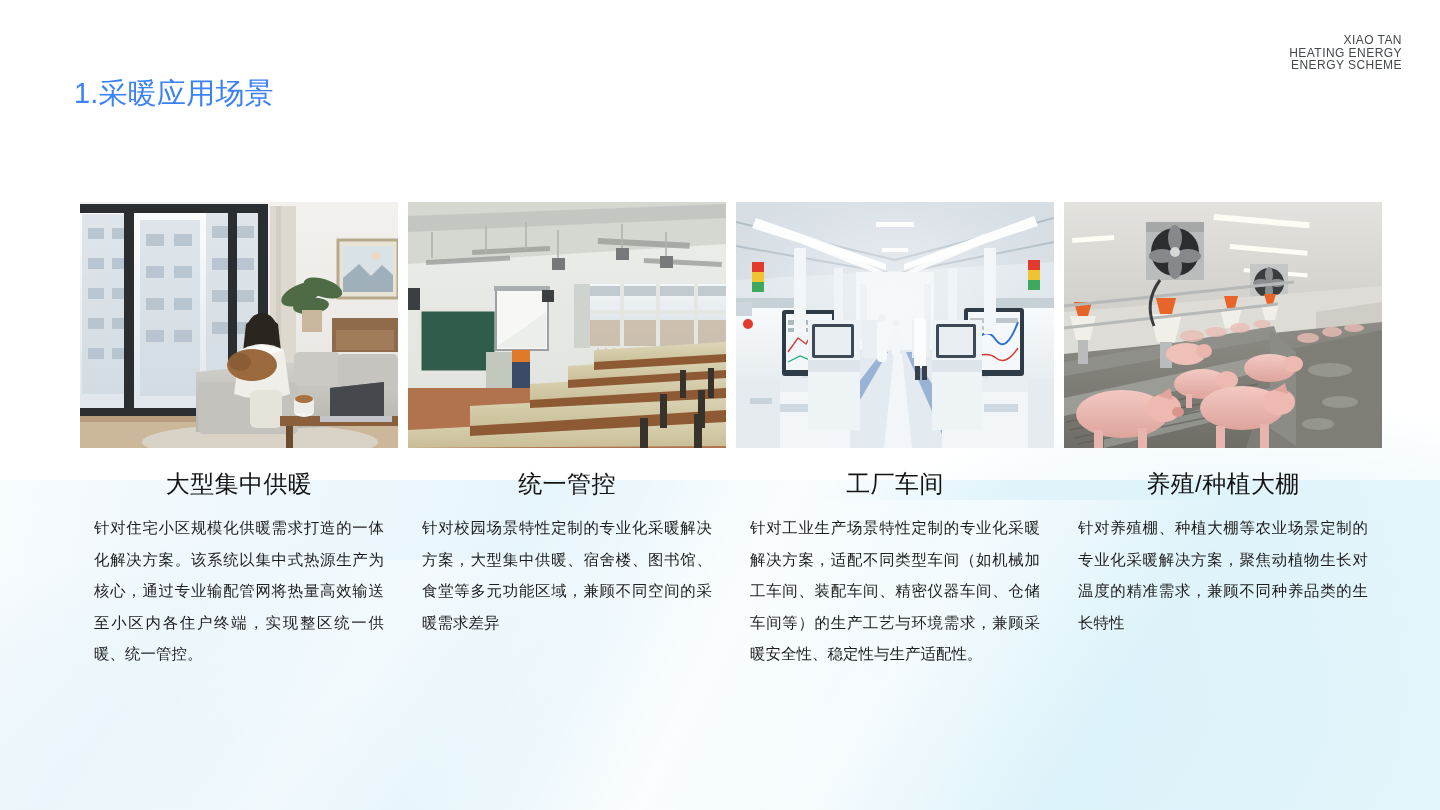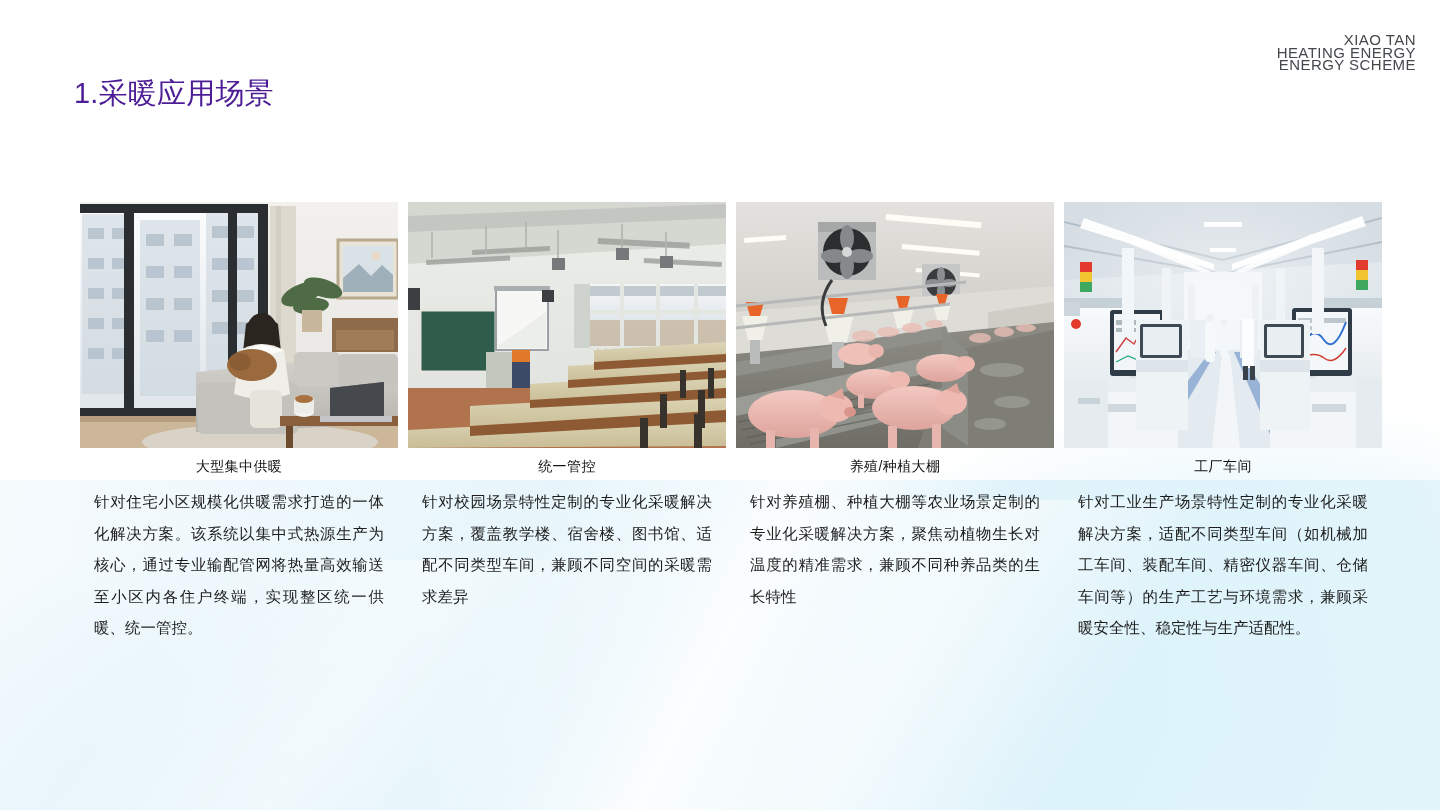--- a/index.html
+++ b/index.html
@@ -37,53 +37,53 @@
     position:absolute;left:-60px;top:560px;width:1200px;height:380px;
     background:linear-gradient(125deg, rgba(255,255,255,0) 18%, rgba(255,255,255,.5) 34%, rgba(255,255,255,0) 50%);
   }
   .bg-top-white{
     position:absolute;left:0;top:0;width:1440px;height:360px;
     background:linear-gradient(180deg,#ffffff 0%,#ffffff 72%,rgba(255,255,255,.35) 100%);
   }
 
   
   .logo{
-    position:absolute;right:24px;top:34px;text-align:right;
-    font-size:15px;line-height:12.6px;letter-spacing:.45px;
+    position:absolute;right:38px;top:34px;text-align:right;
+    font-size:12px;line-height:12.6px;letter-spacing:.45px;
     color:#44484d;font-weight:400;
   }
   .logo div{white-space:nowrap;}
 
   
   .page-title{
     position:absolute;left:74px;top:73px;
-    font-size:29px;line-height:40px;color:#4c1d95;font-weight:400;
+    font-size:29px;line-height:40px;color:#3b82f6;font-weight:400;
     letter-spacing:.2px;white-space:nowrap;
   }
 
   
   .cards{
     position:absolute;left:80px;top:202px;width:1283px;
     display:flex;gap:10px;align-items:flex-start;
   }
   .card{width:318px;display:flex;flex-direction:column;}
 
   .thumb{
     width:318px;height:246px;overflow:hidden;position:relative;
     background:#cfd4d8;
   }
   .thumb svg{display:block;width:318px;height:246px;}
 
   .card-title{
-    margin-top:4px;text-align:center;
-    font-size:14px;line-height:28px;color:#141414;font-weight:400;
+    margin-top:22px;text-align:center;
+    font-size:24px;line-height:28px;color:#141414;font-weight:400;
     letter-spacing:.4px;
   }
   .card-body{
-    margin-top:6px;padding:0 14px;
+    margin-top:14px;padding:0 14px;
     font-size:15.4px;line-height:31.5px;color:#1d1d1d;
     text-align:justify;text-justify:inter-ideograph;
     letter-spacing:.1px;
   }
 </style>
 </head>
 <body>
 
 <div class="slide">
 
@@ -327,21 +327,172 @@
             <rect x="272" y="168" width="6" height="28"></rect>
               <rect x="300" y="166" width="6" height="30"></rect>
             <rect x="252" y="192" width="7" height="34"></rect>
               <rect x="290" y="188" width="7" height="38"></rect>
             <rect x="232" y="216" width="8" height="30"></rect>
               <rect x="286" y="212" width="8" height="34"></rect>
           </g>
         </svg>
       </div>
       <div class="card-title">统一管控</div>
-      <div class="card-body">针对校园场景特性定制的专业化采暖解决方案，覆盖教学楼、宿舍楼、图书馆、适配不同类型车间，兼顾不同空间的采暖需求差异</div>
+      <div class="card-body">针对校园场景特性定制的专业化采暖解决方案，大型集中供暖、宿舍楼、图书馆、食堂等多元功能区域，兼顾不同空间的采暖需求差异</div>
+    </div>
+
+    <div class="card">
+      <div class="thumb">
+        <svg viewBox="0 0 318 246" preserveAspectRatio="none" aria-hidden="true">
+          <defs>
+            <linearGradient id="f-bg" x1="0" y1="0" x2="0" y2="1">
+              <stop offset="0" stop-color="#e7edf1"></stop>
+                <stop offset="1" stop-color="#cfd9e0"></stop>
+            </linearGradient>
+            <linearGradient id="f-floor" x1="0" y1="0" x2="0" y2="1">
+              <stop offset="0" stop-color="#dde5ea"></stop>
+                <stop offset="1" stop-color="#c5d1da"></stop>
+            </linearGradient>
+            <linearGradient id="f-mach" x1="0" y1="0" x2="0" y2="1">
+              <stop offset="0" stop-color="#fafcfd"></stop>
+                <stop offset="1" stop-color="#d8e0e6"></stop>
+            </linearGradient>
+            <radialGradient id="f-glow" cx="50%" cy="40%" r="55%">
+              <stop offset="0" stop-color="#ffffff" stop-opacity=".95"></stop>
+              <stop offset="1" stop-color="#ffffff" stop-opacity="0"></stop>
+            </radialGradient>
+          </defs>
+          <rect width="318" height="246" fill="url(#f-bg)"></rect>
+
+          <path d="M0 0 L318 0 L318 60 L0 78 Z" fill="#d6dee4"></path>
+          <g stroke="#b3bfc8" stroke-width="2" fill="none">
+            <path d="M0 20 L159 58 L318 16"></path>
+            <path d="M0 44 L159 72 L318 40"></path>
+          </g>
+
+          <g fill="#ffffff">
+            <path d="M20 16 L150 62 L150 68 L16 26 Z" opacity=".95"></path>
+            <path d="M298 14 L168 62 L168 68 L302 24 Z" opacity=".95"></path>
+            <path d="M70 34 L152 72 L152 76 L66 42 Z" opacity=".85"></path>
+            <path d="M248 32 L166 72 L166 76 L252 40 Z" opacity=".85"></path>
+            <rect x="140" y="20" width="38" height="5"></rect>
+            <rect x="146" y="46" width="26" height="4"></rect>
+          </g>
+
+          <rect x="120" y="70" width="78" height="78" fill="#eef4f7"></rect>
+          <rect x="0" y="0" width="318" height="246" fill="url(#f-glow)" opacity=".5"></rect>
+
+          <path d="M0 152 L318 152 L318 246 L0 246 Z" fill="url(#f-floor)"></path>
+          <path d="M120 148 L198 148 L296 246 L24 246 Z" fill="#e4ebf0"></path>
+
+          <path d="M146 150 L152 150 L96 246 L72 246 Z" fill="#3f6fb5" opacity=".45"></path>
+          <path d="M170 150 L176 150 L236 246 L212 246 Z" fill="#3f6fb5" opacity=".45"></path>
+
+          <g fill="#ffffff" opacity=".55">
+            <path d="M158 152 L166 152 L176 246 L148 246 Z"></path>
+          </g>
+
+          <g>
+            <rect x="0" y="96" width="66" height="150" fill="url(#f-mach)"></rect>
+            <rect x="0" y="96" width="66" height="10" fill="#c6d0d7"></rect>
+            <rect x="46" y="108" width="54" height="66" rx="3" fill="#2f3c48"></rect>
+            <rect x="50" y="112" width="46" height="56" fill="#f2f6f8"></rect>
+            <g stroke="#c44" stroke-width="1.5" fill="none">
+                <path d="M52 150 l10 -14 l8 6 l10 -18 l12 4"></path>
+              </g>
+            <g stroke="#2a7" stroke-width="1.2" fill="none">
+                <path d="M52 160 l12 -6 l10 4 l12 -8"></path>
+              </g>
+            <g fill="#6b7b88" opacity=".5">
+                <rect x="52" y="118" width="44" height="5"></rect>
+                <rect x="52" y="126" width="28" height="4"></rect>
+              </g>
+            <rect x="40" y="176" width="72" height="14" fill="#e9eef2"></rect>
+            <rect x="34" y="190" width="80" height="56" fill="#f2f6f8"></rect>
+            <rect x="44" y="202" width="30" height="8" fill="#cfd8de"></rect>
+            <rect x="0" y="178" width="44" height="68" fill="#e5ebef"></rect>
+            <rect x="14" y="196" width="22" height="6" fill="#c8d2d9"></rect>
+
+            <rect x="16" y="60" width="12" height="30" rx="3" fill="#d8dee3"></rect>
+            <rect x="16" y="60" width="12" height="10" fill="#e23b2e"></rect>
+            <rect x="16" y="70" width="12" height="10" fill="#f0c330"></rect>
+            <rect x="16" y="80" width="12" height="10" fill="#3fa85f"></rect>
+            <circle cx="12" cy="122" r="5" fill="#e23b2e"></circle>
+            <rect x="0" y="100" width="16" height="14" fill="#cdd6dc"></rect>
+
+            <rect x="58" y="46" width="12" height="86" fill="#f3f6f8"></rect>
+            <rect x="98" y="66" width="9" height="68" fill="#f0f4f6"></rect>
+            <rect x="124" y="82" width="7" height="56" fill="#eef2f5"></rect>
+          </g>
+
+          <g>
+            <rect x="72" y="118" width="52" height="110" fill="#eef3f6"></rect>
+            <rect x="76" y="122" width="42" height="34" rx="2" fill="#3d4a56"></rect>
+            <rect x="79" y="125" width="36" height="28" fill="#e8eef2"></rect>
+            <rect x="72" y="158" width="52" height="12" fill="#dde5ea"></rect>
+          </g>
+
+          <g>
+            <rect x="252" y="96" width="66" height="150" fill="url(#f-mach)"></rect>
+            <rect x="252" y="96" width="66" height="10" fill="#c6d0d7"></rect>
+            <rect x="228" y="106" width="60" height="68" rx="3" fill="#2f3c48"></rect>
+            <rect x="232" y="110" width="52" height="58" fill="#f4f8fa"></rect>
+            <g stroke="#2f6fd0" stroke-width="2" fill="none">
+                <path d="M234 150 q14 -30 26 -12 q10 14 22 -18"></path>
+              </g>
+            <g stroke="#d03b2f" stroke-width="1.4" fill="none">
+                <path d="M234 158 q16 -10 26 -2 q10 8 22 -10"></path>
+              </g>
+            <g fill="#7e8d99" opacity=".45">
+                <rect x="234" y="116" width="48" height="5"></rect>
+                <rect x="234" y="124" width="26" height="4"></rect>
+              </g>
+            <rect x="212" y="176" width="86" height="14" fill="#e9eef2"></rect>
+            <rect x="206" y="190" width="94" height="56" fill="#f2f6f8"></rect>
+            <rect x="248" y="202" width="34" height="8" fill="#cfd8de"></rect>
+            <rect x="292" y="176" width="26" height="70" fill="#e5ebef"></rect>
+
+            <rect x="292" y="58" width="12" height="30" rx="3" fill="#d8dee3"></rect>
+            <rect x="292" y="58" width="12" height="10" fill="#e23b2e"></rect>
+            <rect x="292" y="68" width="12" height="10" fill="#f0c330"></rect>
+            <rect x="292" y="78" width="12" height="10" fill="#3fa85f"></rect>
+
+            <rect x="248" y="46" width="12" height="86" fill="#f3f6f8"></rect>
+            <rect x="212" y="66" width="9" height="68" fill="#f0f4f6"></rect>
+            <rect x="188" y="82" width="7" height="56" fill="#eef2f5"></rect>
+          </g>
+
+          <g>
+            <rect x="196" y="118" width="50" height="110" fill="#eef3f6"></rect>
+            <rect x="200" y="122" width="40" height="34" rx="2" fill="#3d4a56"></rect>
+            <rect x="203" y="125" width="34" height="28" fill="#e8eef2"></rect>
+            <rect x="196" y="158" width="50" height="12" fill="#dde5ea"></rect>
+          </g>
+
+          <g fill="#e9eff3">
+            <rect x="126" y="118" width="18" height="38"></rect>
+            <rect x="176" y="118" width="18" height="38"></rect>
+          </g>
+
+          <g>
+            <rect x="178" y="116" width="12" height="50" rx="4" fill="#fbfcfd"></rect>
+            <circle cx="184" cy="112" r="5" fill="#f5f7f8"></circle>
+            <rect x="179" y="164" width="5" height="14" fill="#3a4048"></rect>
+            <rect x="186" y="164" width="5" height="14" fill="#3a4048"></rect>
+
+            <rect x="141" y="120" width="10" height="40" rx="4" fill="#f6f9fa"></rect>
+            <circle cx="146" cy="116" r="4" fill="#eef2f4"></circle>
+
+            <rect x="156" y="124" width="8" height="30" rx="3" fill="#f3f7f9"></rect>
+            <circle cx="160" cy="121" r="3.4" fill="#eef2f4"></circle>
+          </g>
+        </svg>
+      </div>
+      <div class="card-title">工厂车间</div>
+      <div class="card-body">针对工业生产场景特性定制的专业化采暖解决方案，适配不同类型车间（如机械加工车间、装配车间、精密仪器车间、仓储车间等）的生产工艺与环境需求，兼顾采暖安全性、稳定性与生产适配性。</div>
     </div>
 
     <div class="card">
       <div class="thumb">
         <svg viewBox="0 0 318 246" preserveAspectRatio="none" aria-hidden="true">
           <defs>
             <linearGradient id="b-ceil" x1="0" y1="0" x2="0" y2="1">
               <stop offset="0" stop-color="#e3e2de"></stop>
                 <stop offset="1" stop-color="#cfcec9"></stop>
             </linearGradient>
@@ -470,165 +621,14 @@
 
             <ellipse cx="122" cy="152" rx="20" ry="11" fill="#eec0b8"></ellipse>
             <ellipse cx="140" cy="149" rx="8" ry="7" fill="#e9b5ac"></ellipse>
           </g>
         </svg>
       </div>
       <div class="card-title">养殖/种植大棚</div>
       <div class="card-body">针对养殖棚、种植大棚等农业场景定制的专业化采暖解决方案，聚焦动植物生长对温度的精准需求，兼顾不同种养品类的生长特性</div>
     </div>
 
-    <div class="card">
-      <div class="thumb">
-        <svg viewBox="0 0 318 246" preserveAspectRatio="none" aria-hidden="true">
-          <defs>
-            <linearGradient id="f-bg" x1="0" y1="0" x2="0" y2="1">
-              <stop offset="0" stop-color="#e7edf1"></stop>
-                <stop offset="1" stop-color="#cfd9e0"></stop>
-            </linearGradient>
-            <linearGradient id="f-floor" x1="0" y1="0" x2="0" y2="1">
-              <stop offset="0" stop-color="#dde5ea"></stop>
-                <stop offset="1" stop-color="#c5d1da"></stop>
-            </linearGradient>
-            <linearGradient id="f-mach" x1="0" y1="0" x2="0" y2="1">
-              <stop offset="0" stop-color="#fafcfd"></stop>
-                <stop offset="1" stop-color="#d8e0e6"></stop>
-            </linearGradient>
-            <radialGradient id="f-glow" cx="50%" cy="40%" r="55%">
-              <stop offset="0" stop-color="#ffffff" stop-opacity=".95"></stop>
-              <stop offset="1" stop-color="#ffffff" stop-opacity="0"></stop>
-            </radialGradient>
-          </defs>
-          <rect width="318" height="246" fill="url(#f-bg)"></rect>
-
-          <path d="M0 0 L318 0 L318 60 L0 78 Z" fill="#d6dee4"></path>
-          <g stroke="#b3bfc8" stroke-width="2" fill="none">
-            <path d="M0 20 L159 58 L318 16"></path>
-            <path d="M0 44 L159 72 L318 40"></path>
-          </g>
-
-          <g fill="#ffffff">
-            <path d="M20 16 L150 62 L150 68 L16 26 Z" opacity=".95"></path>
-            <path d="M298 14 L168 62 L168 68 L302 24 Z" opacity=".95"></path>
-            <path d="M70 34 L152 72 L152 76 L66 42 Z" opacity=".85"></path>
-            <path d="M248 32 L166 72 L166 76 L252 40 Z" opacity=".85"></path>
-            <rect x="140" y="20" width="38" height="5"></rect>
-            <rect x="146" y="46" width="26" height="4"></rect>
-          </g>
-
-          <rect x="120" y="70" width="78" height="78" fill="#eef4f7"></rect>
-          <rect x="0" y="0" width="318" height="246" fill="url(#f-glow)" opacity=".5"></rect>
-
-          <path d="M0 152 L318 152 L318 246 L0 246 Z" fill="url(#f-floor)"></path>
-          <path d="M120 148 L198 148 L296 246 L24 246 Z" fill="#e4ebf0"></path>
-
-          <path d="M146 150 L152 150 L96 246 L72 246 Z" fill="#3f6fb5" opacity=".45"></path>
-          <path d="M170 150 L176 150 L236 246 L212 246 Z" fill="#3f6fb5" opacity=".45"></path>
-
-          <g fill="#ffffff" opacity=".55">
-            <path d="M158 152 L166 152 L176 246 L148 246 Z"></path>
-          </g>
-
-          <g>
-            <rect x="0" y="96" width="66" height="150" fill="url(#f-mach)"></rect>
-            <rect x="0" y="96" width="66" height="10" fill="#c6d0d7"></rect>
-            <rect x="46" y="108" width="54" height="66" rx="3" fill="#2f3c48"></rect>
-            <rect x="50" y="112" width="46" height="56" fill="#f2f6f8"></rect>
-            <g stroke="#c44" stroke-width="1.5" fill="none">
-                <path d="M52 150 l10 -14 l8 6 l10 -18 l12 4"></path>
-              </g>
-            <g stroke="#2a7" stroke-width="1.2" fill="none">
-                <path d="M52 160 l12 -6 l10 4 l12 -8"></path>
-              </g>
-            <g fill="#6b7b88" opacity=".5">
-                <rect x="52" y="118" width="44" height="5"></rect>
-                <rect x="52" y="126" width="28" height="4"></rect>
-              </g>
-            <rect x="40" y="176" width="72" height="14" fill="#e9eef2"></rect>
-            <rect x="34" y="190" width="80" height="56" fill="#f2f6f8"></rect>
-            <rect x="44" y="202" width="30" height="8" fill="#cfd8de"></rect>
-            <rect x="0" y="178" width="44" height="68" fill="#e5ebef"></rect>
-            <rect x="14" y="196" width="22" height="6" fill="#c8d2d9"></rect>
-
-            <rect x="16" y="60" width="12" height="30" rx="3" fill="#d8dee3"></rect>
-            <rect x="16" y="60" width="12" height="10" fill="#e23b2e"></rect>
-            <rect x="16" y="70" width="12" height="10" fill="#f0c330"></rect>
-            <rect x="16" y="80" width="12" height="10" fill="#3fa85f"></rect>
-            <circle cx="12" cy="122" r="5" fill="#e23b2e"></circle>
-            <rect x="0" y="100" width="16" height="14" fill="#cdd6dc"></rect>
-
-            <rect x="58" y="46" width="12" height="86" fill="#f3f6f8"></rect>
-            <rect x="98" y="66" width="9" height="68" fill="#f0f4f6"></rect>
-            <rect x="124" y="82" width="7" height="56" fill="#eef2f5"></rect>
-          </g>
-
-          <g>
-            <rect x="72" y="118" width="52" height="110" fill="#eef3f6"></rect>
-            <rect x="76" y="122" width="42" height="34" rx="2" fill="#3d4a56"></rect>
-            <rect x="79" y="125" width="36" height="28" fill="#e8eef2"></rect>
-            <rect x="72" y="158" width="52" height="12" fill="#dde5ea"></rect>
-          </g>
-
-          <g>
-            <rect x="252" y="96" width="66" height="150" fill="url(#f-mach)"></rect>
-            <rect x="252" y="96" width="66" height="10" fill="#c6d0d7"></rect>
-            <rect x="228" y="106" width="60" height="68" rx="3" fill="#2f3c48"></rect>
-            <rect x="232" y="110" width="52" height="58" fill="#f4f8fa"></rect>
-            <g stroke="#2f6fd0" stroke-width="2" fill="none">
-                <path d="M234 150 q14 -30 26 -12 q10 14 22 -18"></path>
-              </g>
-            <g stroke="#d03b2f" stroke-width="1.4" fill="none">
-                <path d="M234 158 q16 -10 26 -2 q10 8 22 -10"></path>
-              </g>
-            <g fill="#7e8d99" opacity=".45">
-                <rect x="234" y="116" width="48" height="5"></rect>
-                <rect x="234" y="124" width="26" height="4"></rect>
-              </g>
-            <rect x="212" y="176" width="86" height="14" fill="#e9eef2"></rect>
-            <rect x="206" y="190" width="94" height="56" fill="#f2f6f8"></rect>
-            <rect x="248" y="202" width="34" height="8" fill="#cfd8de"></rect>
-            <rect x="292" y="176" width="26" height="70" fill="#e5ebef"></rect>
-
-            <rect x="292" y="58" width="12" height="30" rx="3" fill="#d8dee3"></rect>
-            <rect x="292" y="58" width="12" height="10" fill="#e23b2e"></rect>
-            <rect x="292" y="68" width="12" height="10" fill="#f0c330"></rect>
-            <rect x="292" y="78" width="12" height="10" fill="#3fa85f"></rect>
-
-            <rect x="248" y="46" width="12" height="86" fill="#f3f6f8"></rect>
-            <rect x="212" y="66" width="9" height="68" fill="#f0f4f6"></rect>
-            <rect x="188" y="82" width="7" height="56" fill="#eef2f5"></rect>
-          </g>
-
-          <g>
-            <rect x="196" y="118" width="50" height="110" fill="#eef3f6"></rect>
-            <rect x="200" y="122" width="40" height="34" rx="2" fill="#3d4a56"></rect>
-            <rect x="203" y="125" width="34" height="28" fill="#e8eef2"></rect>
-            <rect x="196" y="158" width="50" height="12" fill="#dde5ea"></rect>
-          </g>
-
-          <g fill="#e9eff3">
-            <rect x="126" y="118" width="18" height="38"></rect>
-            <rect x="176" y="118" width="18" height="38"></rect>
-          </g>
-
-          <g>
-            <rect x="178" y="116" width="12" height="50" rx="4" fill="#fbfcfd"></rect>
-            <circle cx="184" cy="112" r="5" fill="#f5f7f8"></circle>
-            <rect x="179" y="164" width="5" height="14" fill="#3a4048"></rect>
-            <rect x="186" y="164" width="5" height="14" fill="#3a4048"></rect>
-
-            <rect x="141" y="120" width="10" height="40" rx="4" fill="#f6f9fa"></rect>
-            <circle cx="146" cy="116" r="4" fill="#eef2f4"></circle>
-
-            <rect x="156" y="124" width="8" height="30" rx="3" fill="#f3f7f9"></rect>
-            <circle cx="160" cy="121" r="3.4" fill="#eef2f4"></circle>
-          </g>
-        </svg>
-      </div>
-      <div class="card-title">工厂车间</div>
-      <div class="card-body">针对工业生产场景特性定制的专业化采暖解决方案，适配不同类型车间（如机械加工车间、装配车间、精密仪器车间、仓储车间等）的生产工艺与环境需求，兼顾采暖安全性、稳定性与生产适配性。</div>
-    </div>
-
   </div>
 </div>
 
 </body></html>

